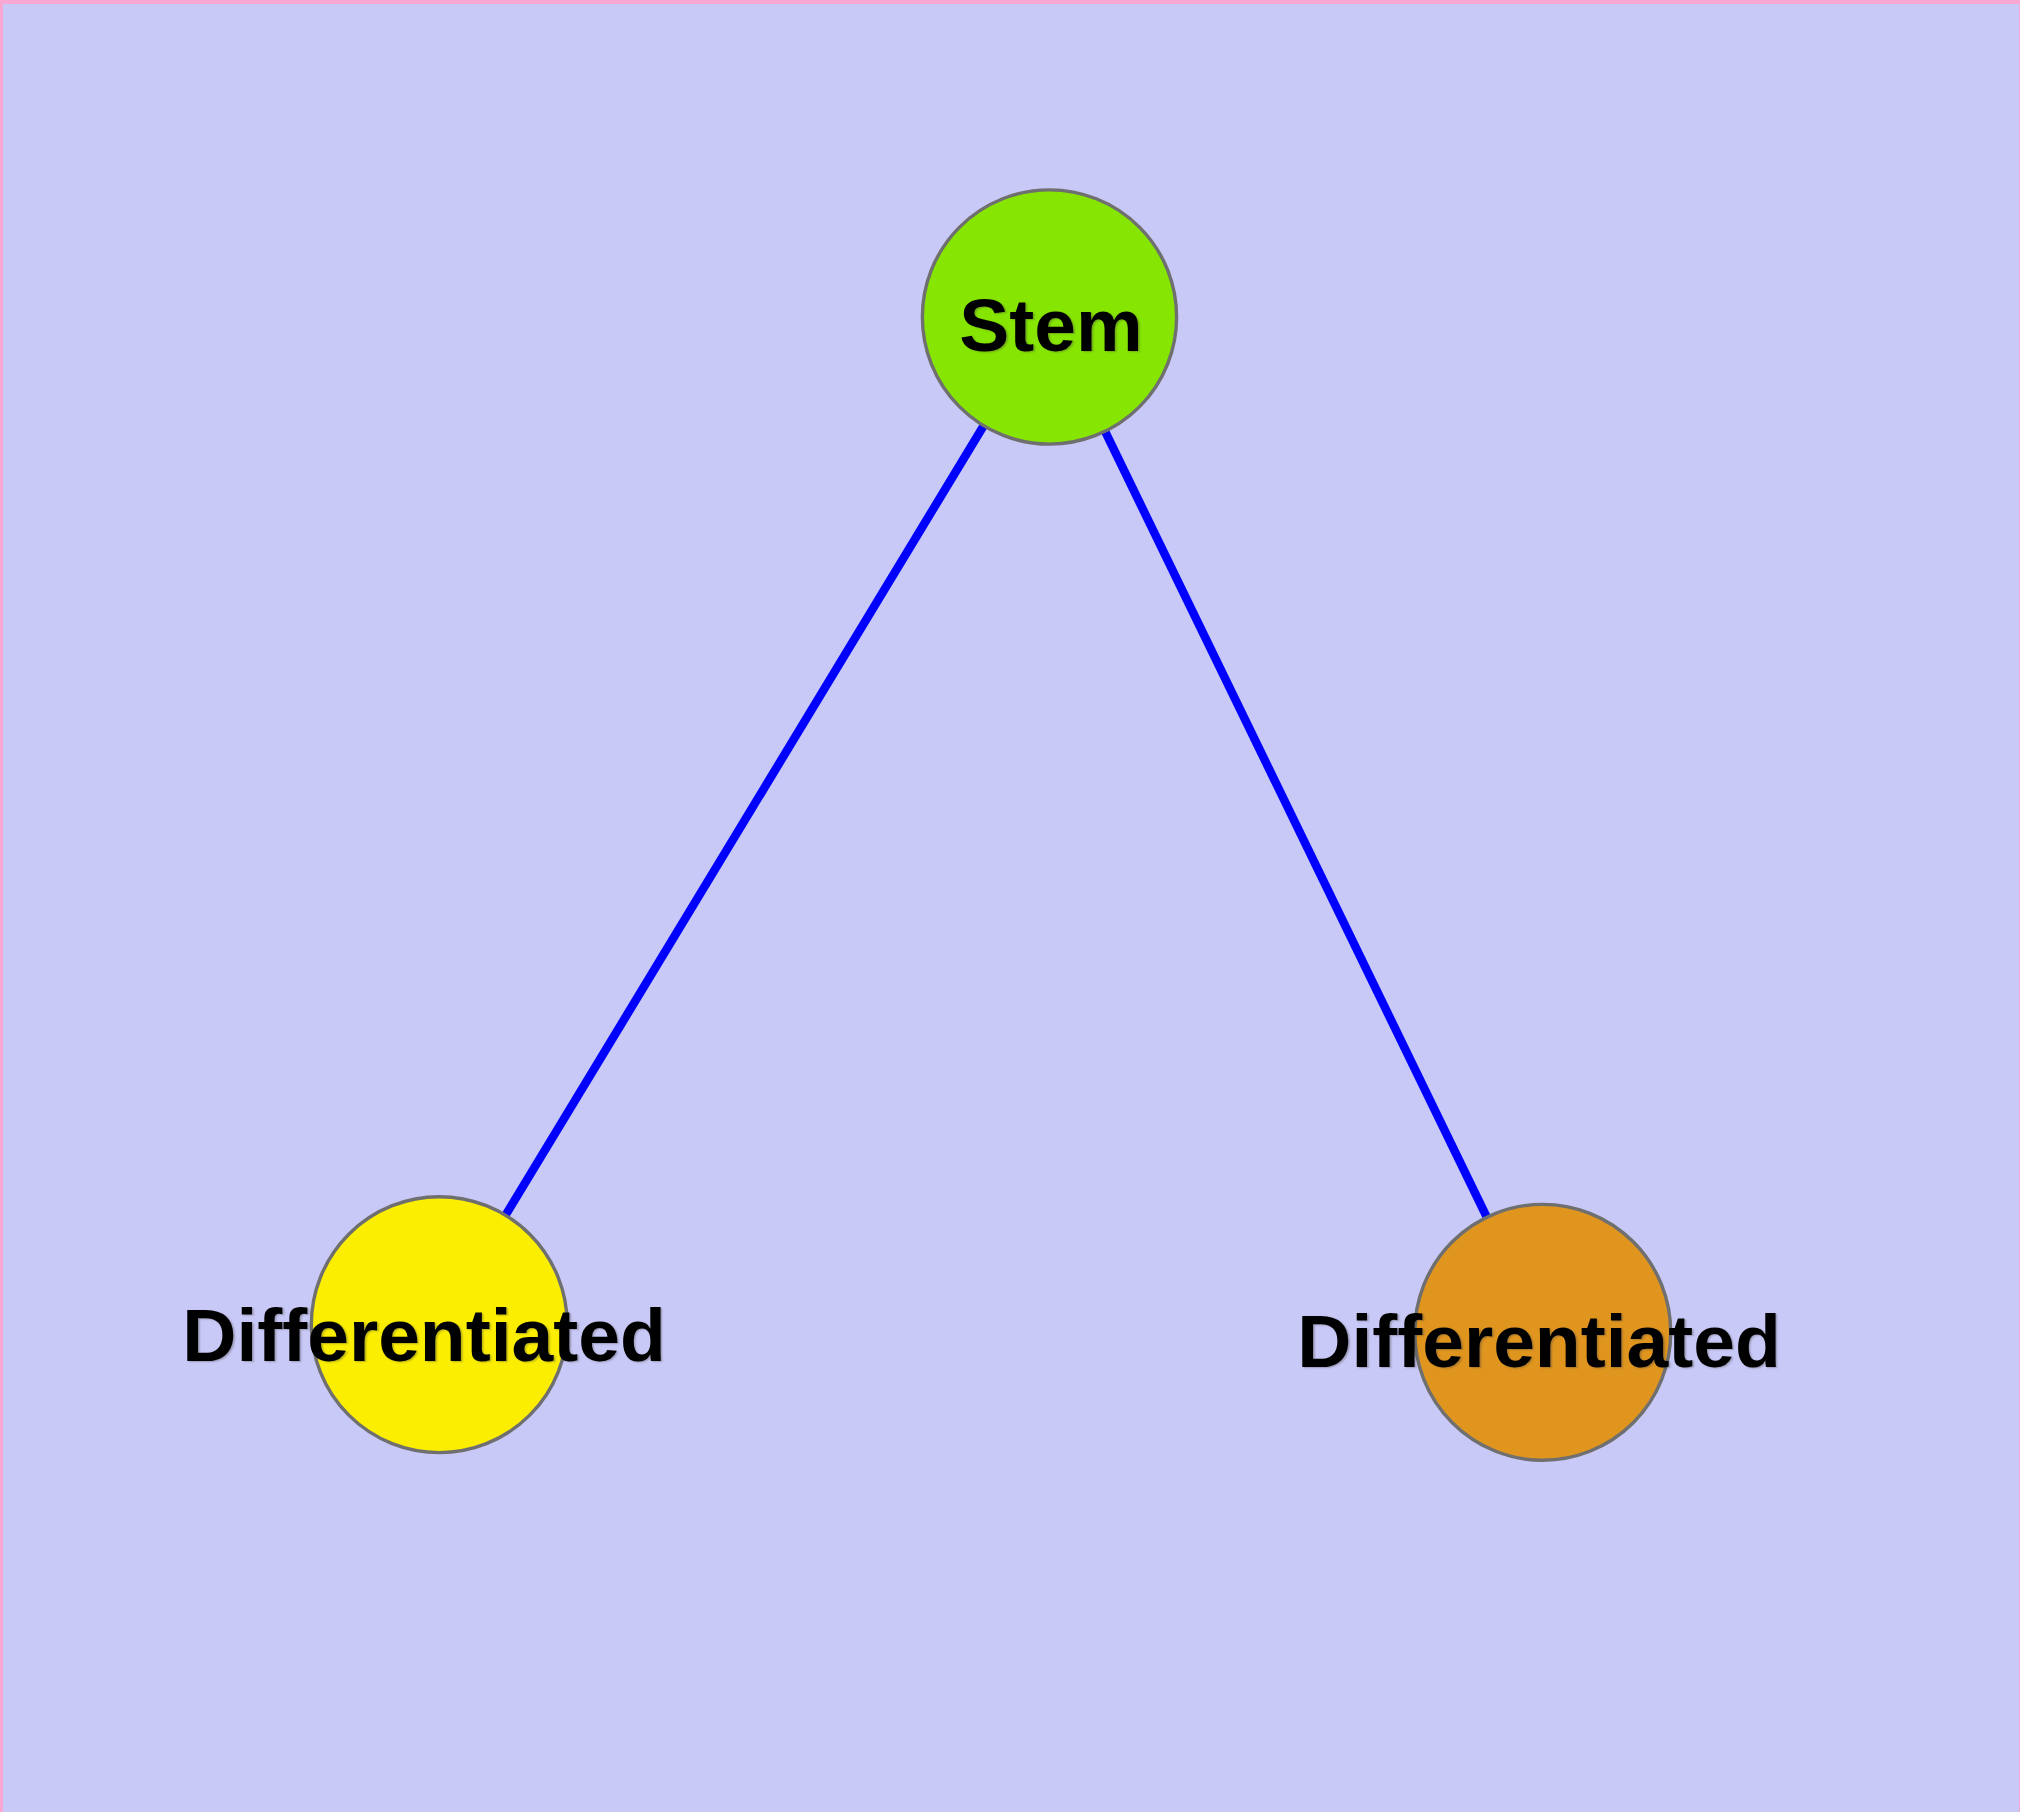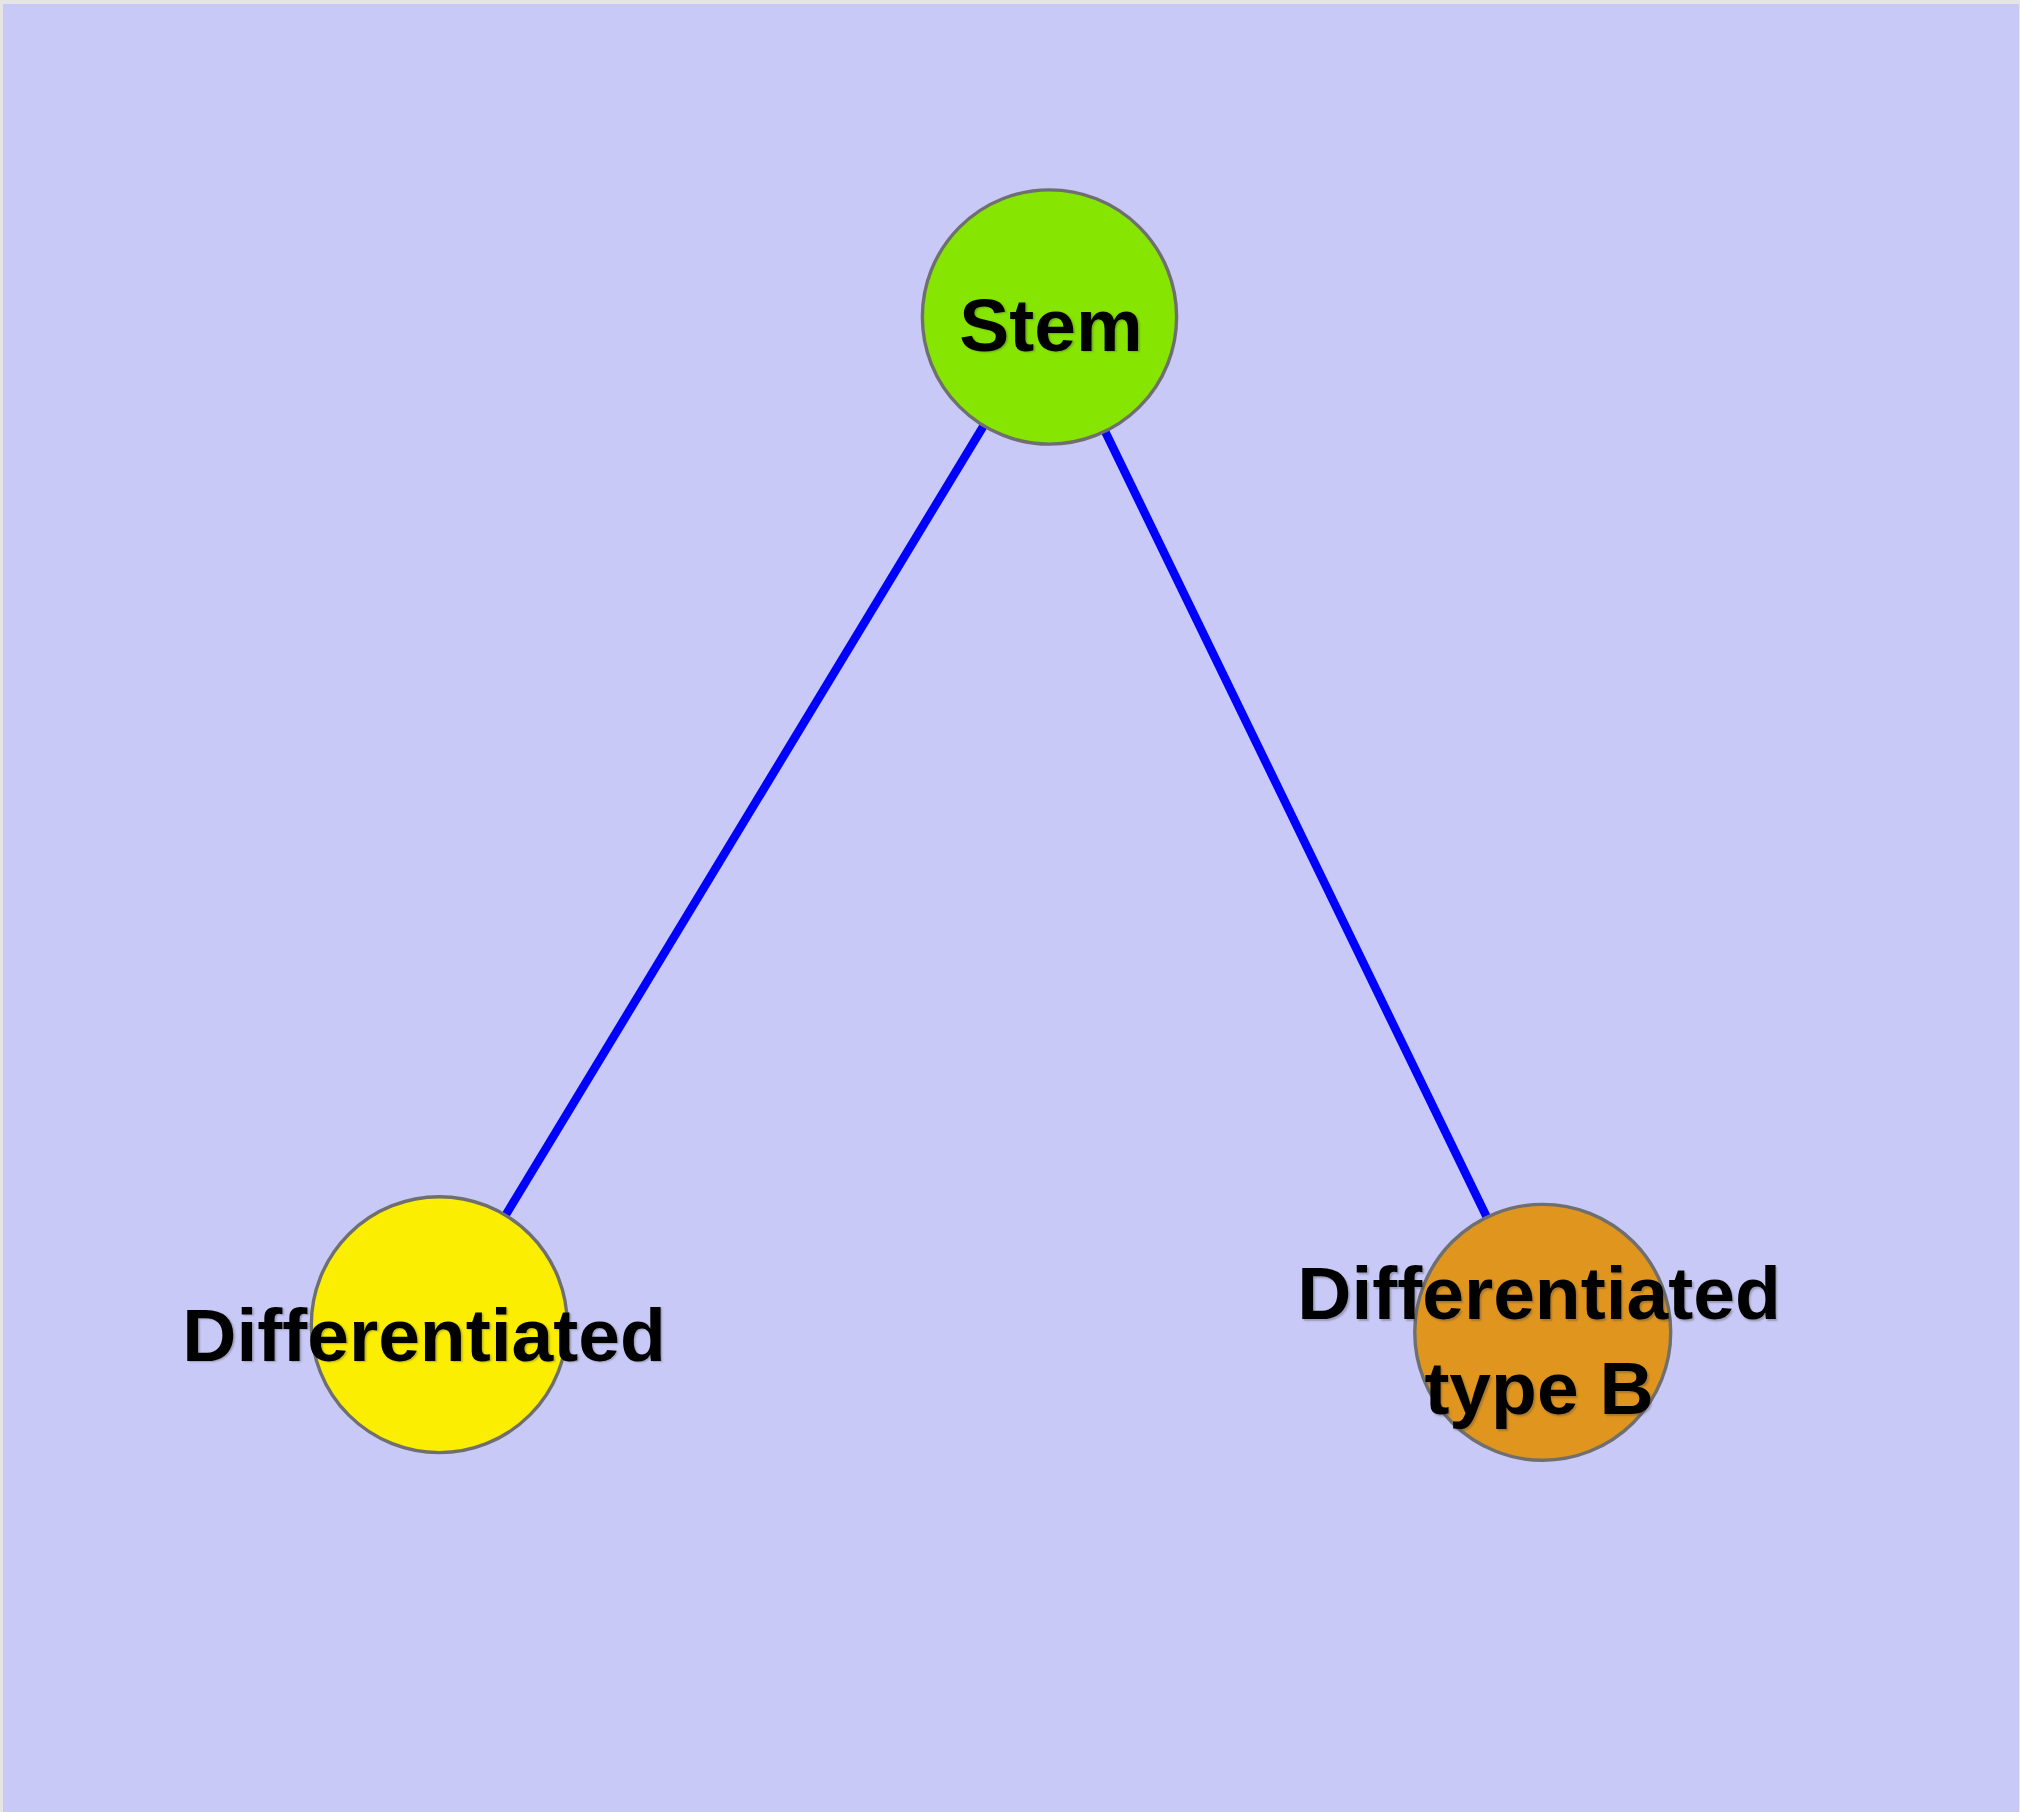--- a/index.html
+++ b/index.html
@@ -6,21 +6,21 @@
     margin: 0;
     padding: 0;
     background: #ffffff;
     font-family: "Liberation Sans", sans-serif;
   }
   .stage {
     position: relative;
     width: 2021px;
     height: 1812px;
     overflow: hidden;
-    background: #e5e5e5;
+    background: #f9a8d4;
   }
   
   .canvas-bg {
     position: absolute;
     left: 2.5px;
     top: 4.2px;
     right: 2.5px;
     bottom: 0;
     background: #C9C9F7;
   }
@@ -71,17 +71,16 @@
   <div class="node-label" style="left:1051px; top:325px;">
     <div>Stem</div>
   </div>
 
   <div class="node-label" style="left:424px; top:1335px;">
     <div>Differentiated</div>
   </div>
 
   <div class="node-label" style="left:1539px; top:1341px;">
     <div>Differentiated</div>
-    <div>type B</div>
   </div>
 
 </div>
 
 
 </body></html>

